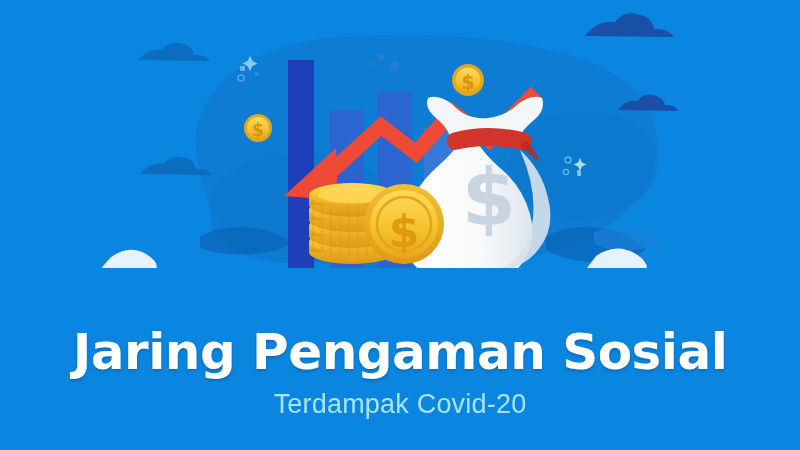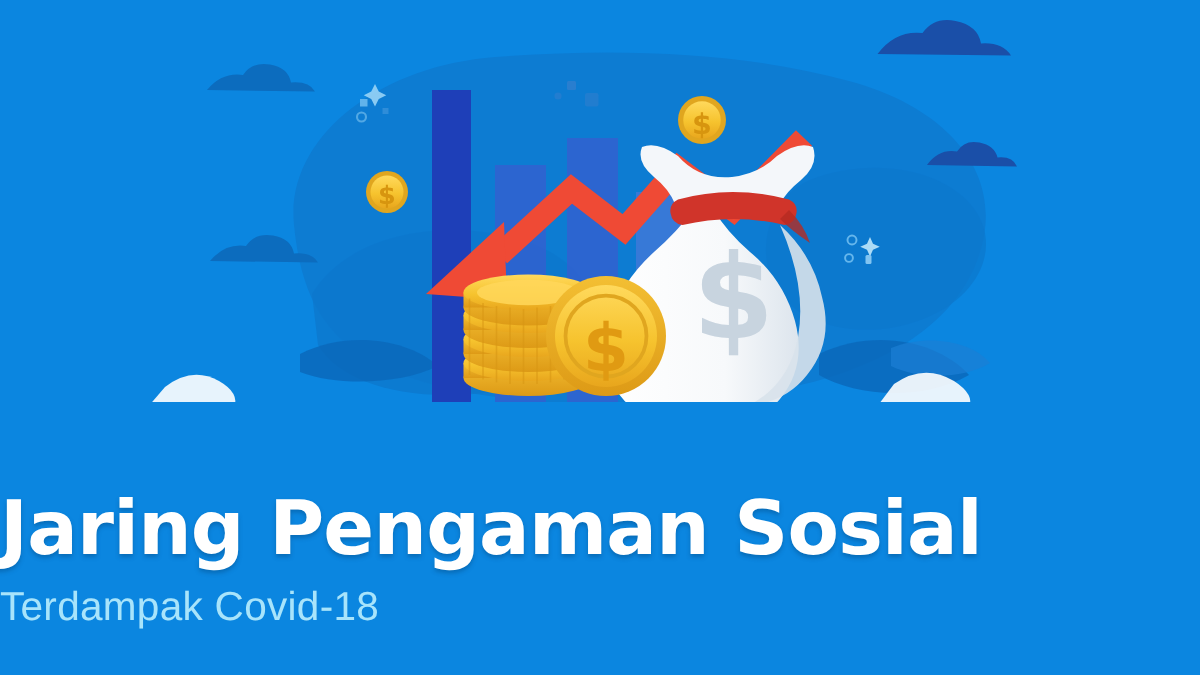--- a/index.html
+++ b/index.html
@@ -16,21 +16,21 @@
   }
   #poster svg.layer {
     position:absolute; left:0; top:0;
     width:800px; height:450px;
     display:block;
   }
   
   .text-wrap {
     position:absolute;
     left:0; right:0; bottom:30px;
-    text-align:left;
+    text-align:center;
     z-index:40;
     pointer-events:none;
   }
   .title-line {
     display:block;
     color:#ffffff;
     font-family:"DejaVu Sans", sans-serif;
     font-weight:bold;
     font-size:50px;
     line-height:0.98;
@@ -217,16 +217,16 @@
         <path d="M110 258 q18 -14 36 -4 q14 8 10 18 l-58 0 Z" fill="#ffffff" opacity="0.9"></path>
         <path d="M596 256 q20 -14 40 -2 q14 9 10 18 l-62 0 Z" fill="#ffffff" opacity="0.9"></path>
       </g>
 
       <rect x="0" y="268" width="800" height="182" fill="#0b86e0"></rect>
     </g>
   </svg>
 
   <div class="text-wrap">
     <span class="title-line l1">Jaring Pengaman Sosial</span>
-    <span class="subtitle">Terdampak Covid-18</span>
+    <span class="subtitle">Terdampak Covid-20</span>
   </div>
 
 </div>
 
 </body></html>

